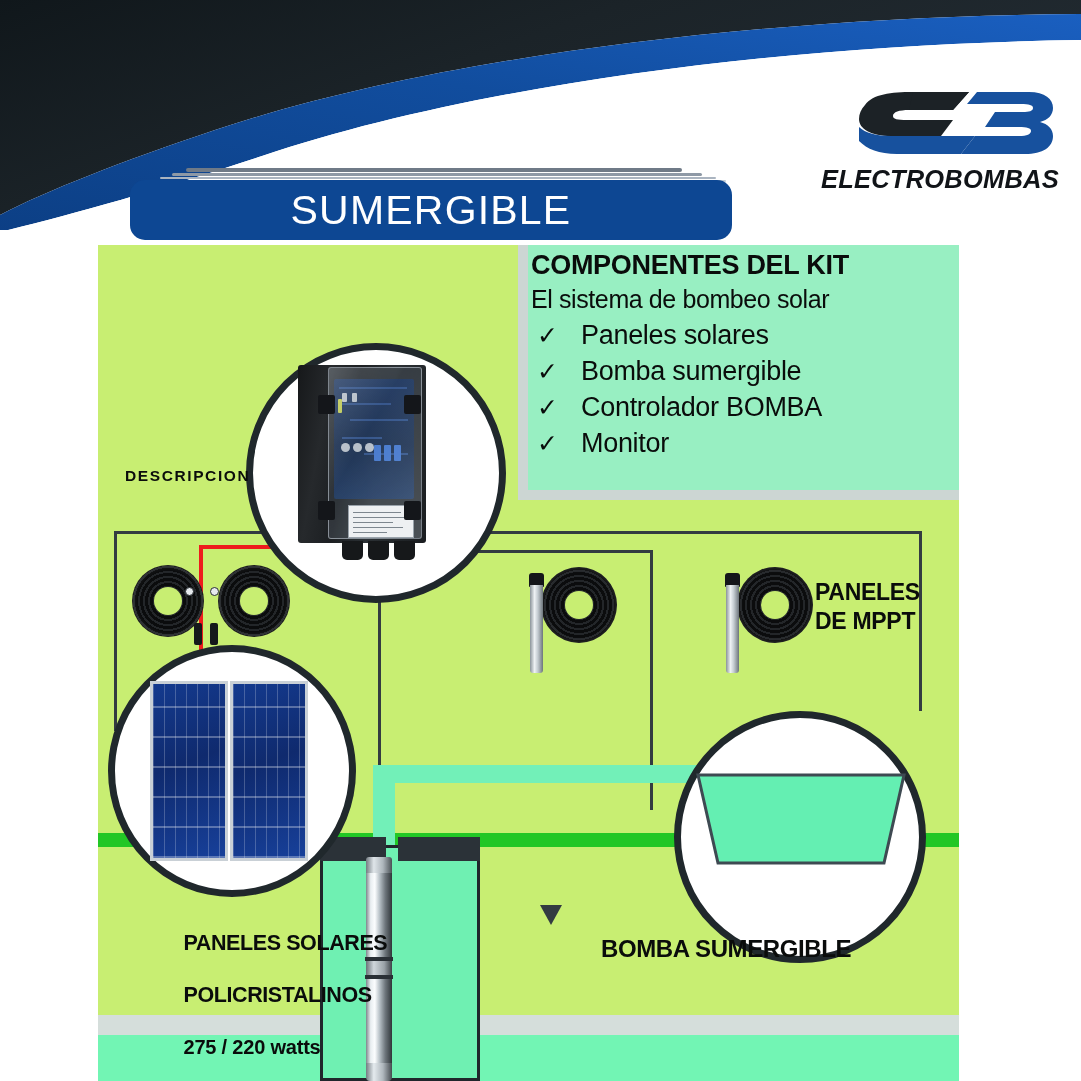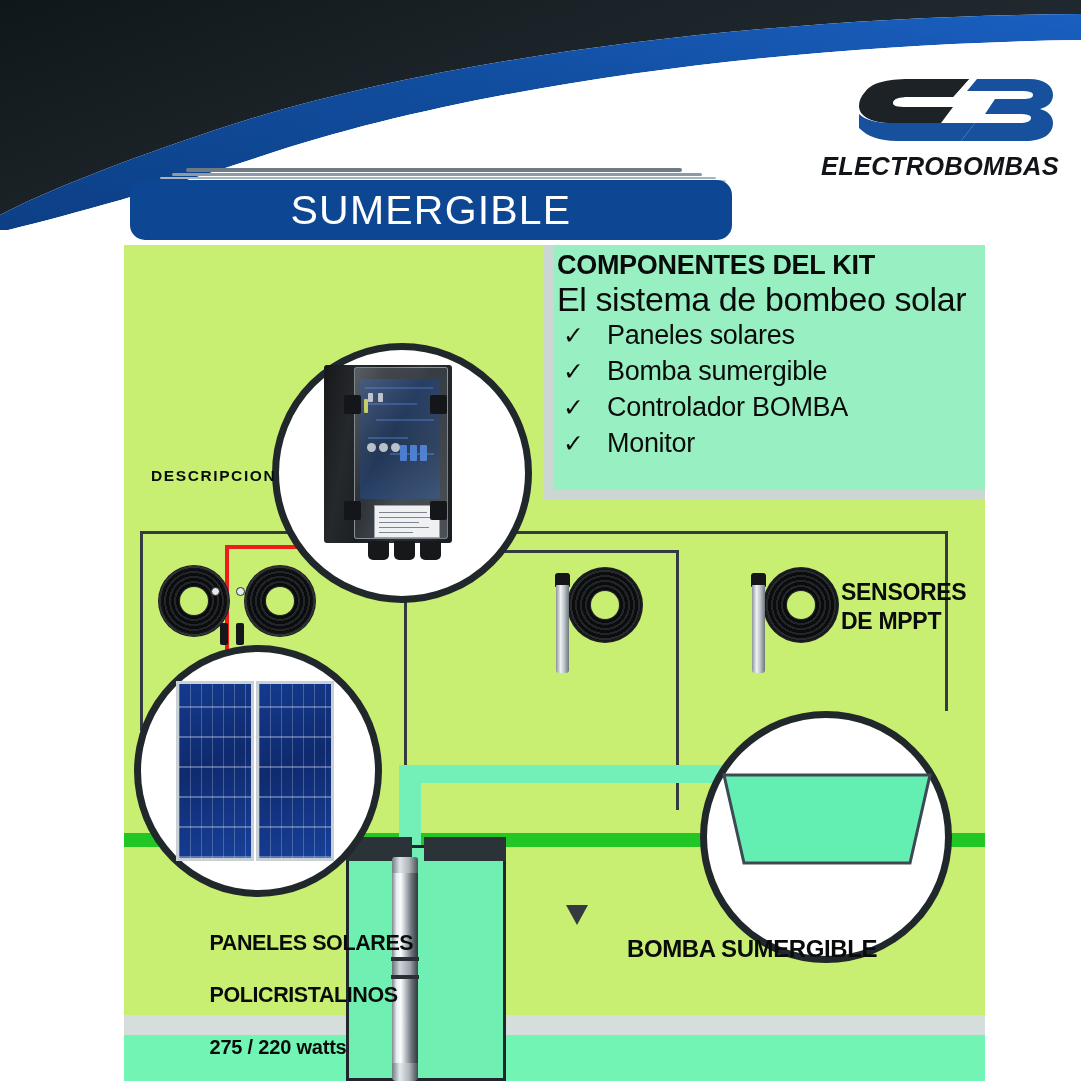--- a/index.html
+++ b/index.html
@@ -5,50 +5,50 @@
 <style>
   html,body{margin:0;padding:0;background:#fff;}
   body{width:1081px;height:1081px;overflow:hidden;position:relative;
        font-family:"Liberation Sans","DejaVu Sans",sans-serif;}
   #root{position:absolute;left:0;top:0;width:1081px;height:1081px;background:#ffffff;}
 
   
   .swoosh-wrap{position:absolute;left:0;top:0;width:1081px;height:230px;overflow:hidden;}
 
   
-  .logo-box{position:absolute;right:18px;top:78px;width:246px;height:118px;}
+  .logo-box{position:absolute;right:18px;top:91px;width:246px;height:118px;}
   .logo-mark{position:absolute;left:40px;top:0;width:200px;height:72px;}
   .logo-word{position:absolute;left:0;top:74px;width:246px;text-align:center;
              font-family:"Liberation Sans","DejaVu Sans",sans-serif;
              font-weight:bold;font-style:italic;font-size:25.5px;letter-spacing:.2px;
              color:#111418;white-space:nowrap;}
 
   
   .banner-stack{position:absolute;left:148px;top:168px;width:580px;height:16px;}
   .bl{position:absolute;background:#8e99a6;border-radius:6px;}
   .banner{position:absolute;left:130px;top:180px;width:602px;height:60px;
           background:#0d4793;border-radius:15px;display:flex;align-items:center;
           justify-content:center;}
   .banner span{color:#fff;font-size:41px;letter-spacing:1.2px;
                font-family:"Liberation Sans","DejaVu Sans",sans-serif;}
 
   
-  .diagram{position:absolute;left:124px;top:245px;width:861px;height:836px;overflow:hidden;}
+  .diagram{position:absolute;left:98px;top:245px;width:861px;height:836px;overflow:hidden;}
   .band{position:absolute;left:0;width:861px;}
   .b-lime{background:#c8ee72;}
   .b-green{background:#22c725;}
   .b-gray{background:#d5dedb;}
   .b-mint{background:#72f5b4;}
 
   
   .info-shadow{position:absolute;left:420px;top:0;width:441px;height:255px;background:#ccd6d3;}
   .info-panel{position:absolute;left:430px;top:0;width:431px;height:245px;background:#98efc2;}
   .info-text{position:absolute;left:433px;top:4px;width:430px;color:#0a0c0b;}
   .info-h{font-size:27px;font-weight:bold;letter-spacing:-.3px;line-height:33px;}
-  .info-p{font-size:34px;line-height:35px;letter-spacing:-.4px;}
+  .info-p{font-size:25px;line-height:35px;letter-spacing:-.4px;}
   .info-li{display:flex;align-items:center;font-size:27px;line-height:36px;letter-spacing:-.3px;}
   .chk{display:inline-block;width:44px;flex:0 0 44px;font-size:25px;text-align:left;padding-left:6px;}
 
   
   .lbl{position:absolute;color:#0a0c0b;font-weight:bold;white-space:pre;}
   .lbl-ctrl{left:27px;top:222px;font-size:15.5px;letter-spacing:1.6px;}
   .lbl-sens{left:717px;top:333px;font-size:23px;line-height:29px;letter-spacing:-.3px;}
   .lbl-pan{left:52px;top:659px;font-size:21.5px;line-height:26px;letter-spacing:-.4px;}
   .lbl-pan .w{font-size:20px;letter-spacing:-.2px;}
   .lbl-bomb{left:503px;top:690px;font-size:24px;letter-spacing:-.4px;}
@@ -302,21 +302,21 @@
 
     <div class="coil" style="left:639px;top:322px;width:76px;height:76px;"></div>
     <div class="coil-hole" style="left:663px;top:346px;width:28px;height:28px;"></div>
     <div class="probe" style="left:628px;top:328px;">
       <div class="cap"></div>
       <div class="bar" style="height:88px;"></div>
     </div>
 
     <div class="lbl lbl-ctrl">DESCRIPCION</div>
 
-    <div class="lbl lbl-sens"><span>SENSORES</span><br><span>DE MPPT</span></div>
+    <div class="lbl lbl-sens"><span>PANELES</span><br><span>DE MPPT</span></div>
 
     <div class="lbl lbl-pan">
       <span>PANELES SOLARES</span><br>
       <span>POLICRISTALINOS</span><br>
       <span class="w">275 / 220 watts</span>
     </div>
 
     <div class="lbl lbl-bomb">BOMBA SUMERGIBLE</div>
 
   </div>

